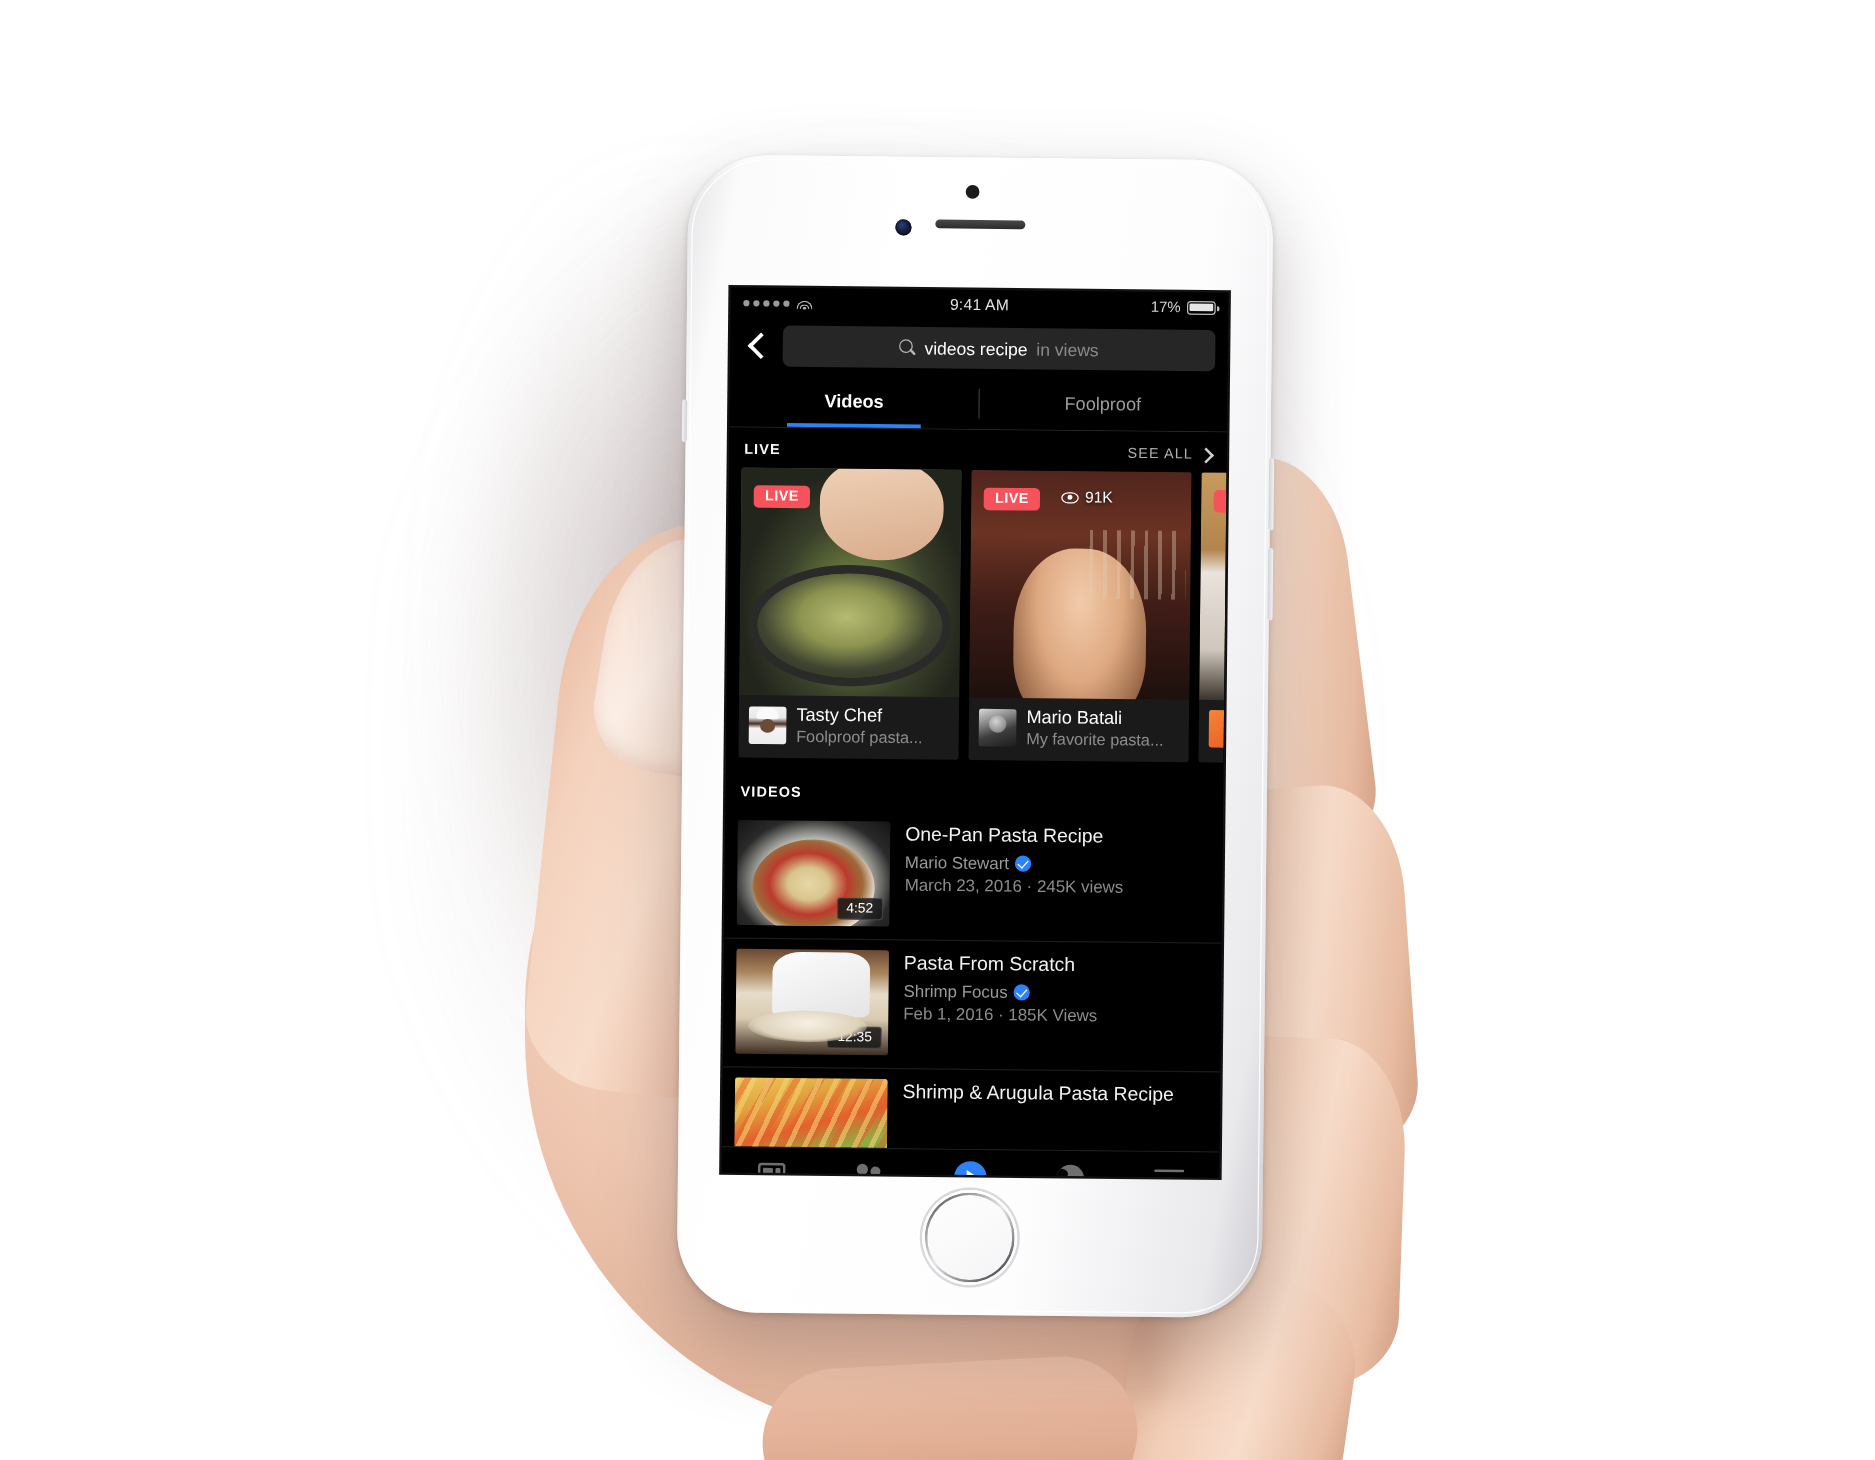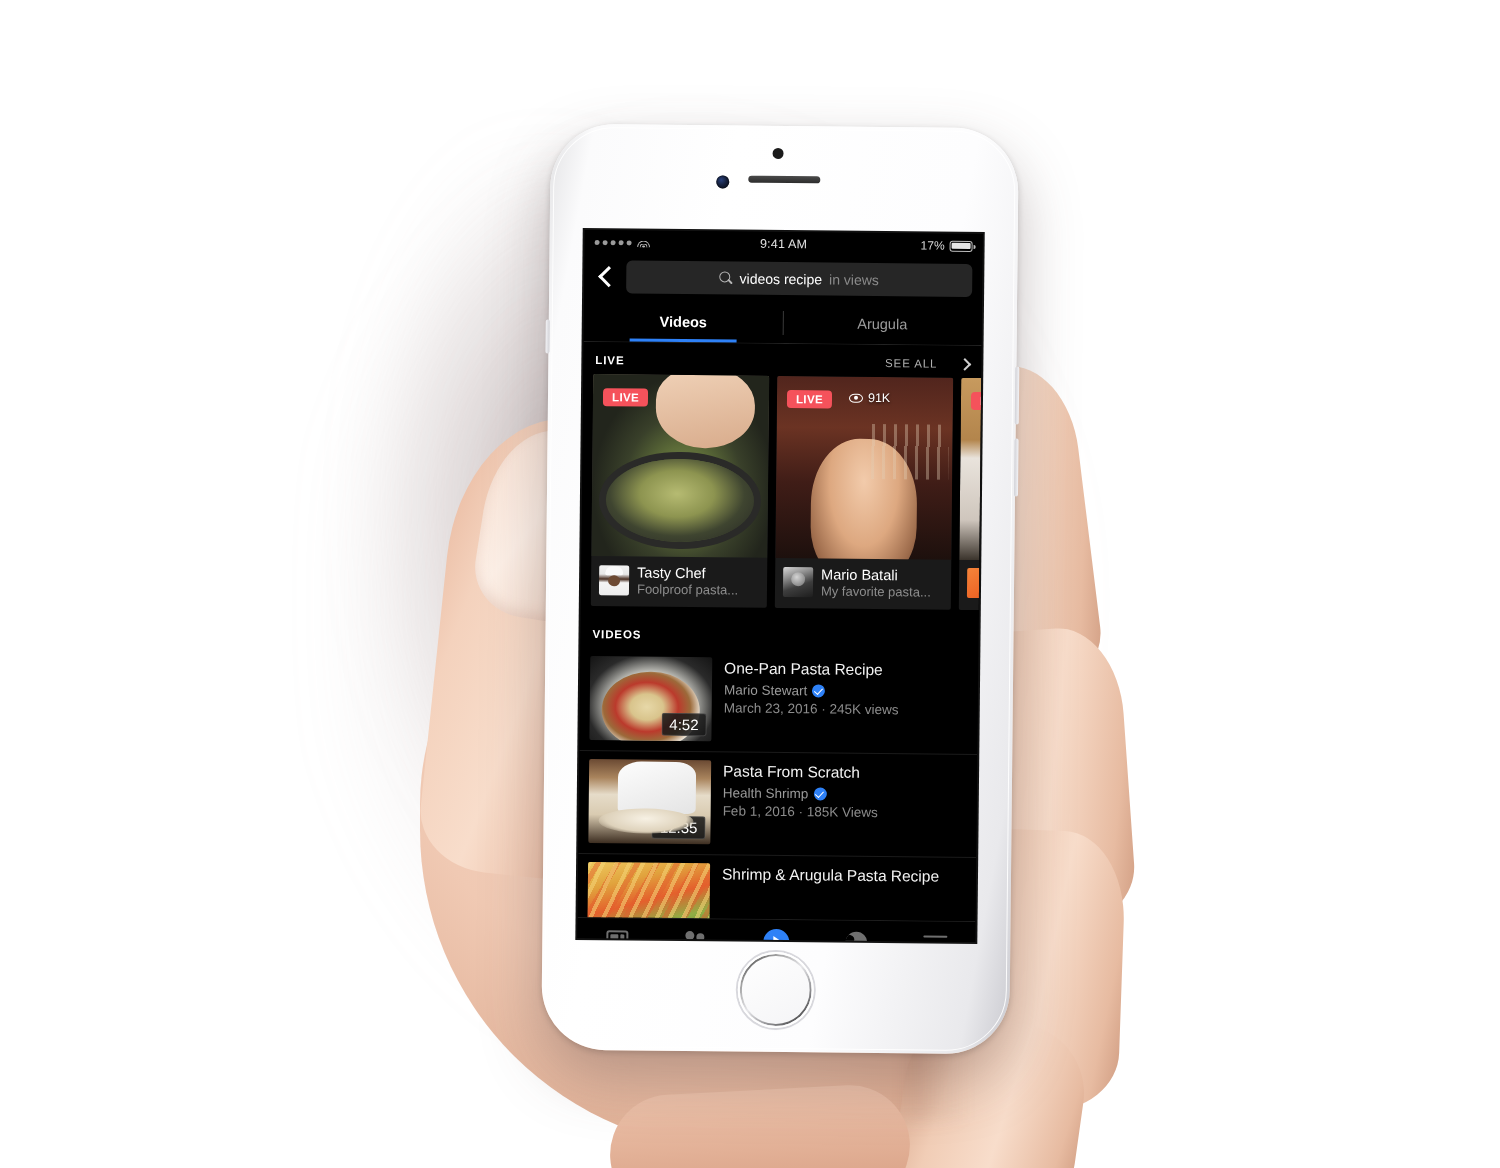--- a/index.html
+++ b/index.html
@@ -195,21 +195,21 @@
   .tabs-underline { height:1px; background:#242424; }
 
   
   .body { background:#000; height: 575px; overflow: hidden; position: relative; }
 
   .section-head {
     display:flex; align-items:center; justify-content:space-between;
     padding: 12px 12px 8px 12px;
   }
   .section-title { font-size: 11.5px; letter-spacing: .9px; color:#fff; font-weight: bold; }
-  .see-all { display:flex; align-items:center; gap:23px; font-size:11.5px; letter-spacing:.9px; color:#b0b0b0; cursor:pointer; }
+  .see-all { display:flex; align-items:center; gap:6px; font-size:11.5px; letter-spacing:.9px; color:#b0b0b0; cursor:pointer; }
   .chev-right { width:9px; height:9px; border-right:2px solid #cfcfcf; border-top:2px solid #cfcfcf; transform: rotate(45deg); }
 
   
   .live-row { display:flex; gap: 8px; padding: 0 0 0 10px; }
   .live-card { width: 176px; flex: 0 0 auto; background:#1a1a1a; border-radius:2px; overflow:hidden; cursor:pointer; }
   .live-card.partial { width: 30px; }
   .live-thumb { height: 182px; position: relative; overflow:hidden; }
 
   .thumb-a { background:
       radial-gradient(ellipse at 52% 62%, #7e8f54 0%, #5c6b38 26%, #39402a 46%, #22251c 70%),
@@ -296,21 +296,21 @@
   }
   .vt-3 { background: linear-gradient(165deg, #eec95f 0%, #e1a33d 24%, #e4602c 46%, #8fae45 68%, #47591f 100%); }
   .vt-3::before {
     content:""; position:absolute; inset:0;
     background:
       repeating-linear-gradient(115deg, rgba(245,214,120,.55) 0 4px, rgba(0,0,0,0) 4px 12px),
       repeating-linear-gradient(-60deg, rgba(226,92,45,.45) 0 5px, rgba(0,0,0,0) 5px 17px);
   }
   .duration {
     position:absolute; right:5px; bottom:5px;
-    background: rgba(25,25,25,.86); color:#fff; font-size:15px;
+    background: rgba(25,25,25,.86); color:#fff; font-size:11px;
     padding: 2px 7px; border-radius:3px;
     border:1px solid rgba(255,255,255,.16);
     text-align:right;
   }
   .vid-info { padding-top: 2px; min-width:0; }
   .vid-title { color:#f2f2f2; font-size:15.5px; line-height:1.2; margin-bottom:4px; }
   .vid-channel { display:flex; align-items:center; gap:5px; color:#9a9a9a; font-size:13.5px; margin-bottom:3px; }
   .verified {
     width: 13px; height: 13px; border-radius:50%; background:#2e81f7;
     position:relative; flex:0 0 auto;
@@ -421,21 +421,21 @@
           <span class="q-scope"> in views</span>
         </div>
       </div>
 
       <div class="tabs">
         <div class="tab active">
           <span>Videos</span>
         </div>
         <div class="tab-divider"></div>
         <div class="tab">
-          <span>Arugula</span>
+          <span>Foolproof</span>
         </div>
       </div>
       <div class="tabs-underline"></div>
 
       <div class="body">
 
         <div class="section-head">
           <div class="section-title">LIVE</div>
           <div class="see-all">
             <span>SEE ALL</span>
@@ -511,21 +511,21 @@
         </div>
         <div class="row-divider"></div>
 
         <div class="vid-row">
           <div class="vid-thumb vt-2">
             <span class="duration">12:35</span>
           </div>
           <div class="vid-info">
             <div class="vid-title">Pasta From Scratch</div>
             <div class="vid-channel">
-              <span>Health Shrimp</span>
+              <span>Shrimp Focus</span>
               <span class="verified"></span>
             </div>
             <div class="vid-stats">Feb 1, 2016 · 185K Views</div>
           </div>
         </div>
         <div class="row-divider"></div>
 
         <div class="vid-row">
           <div class="vid-thumb vt-3"></div>
           <div class="vid-info">

